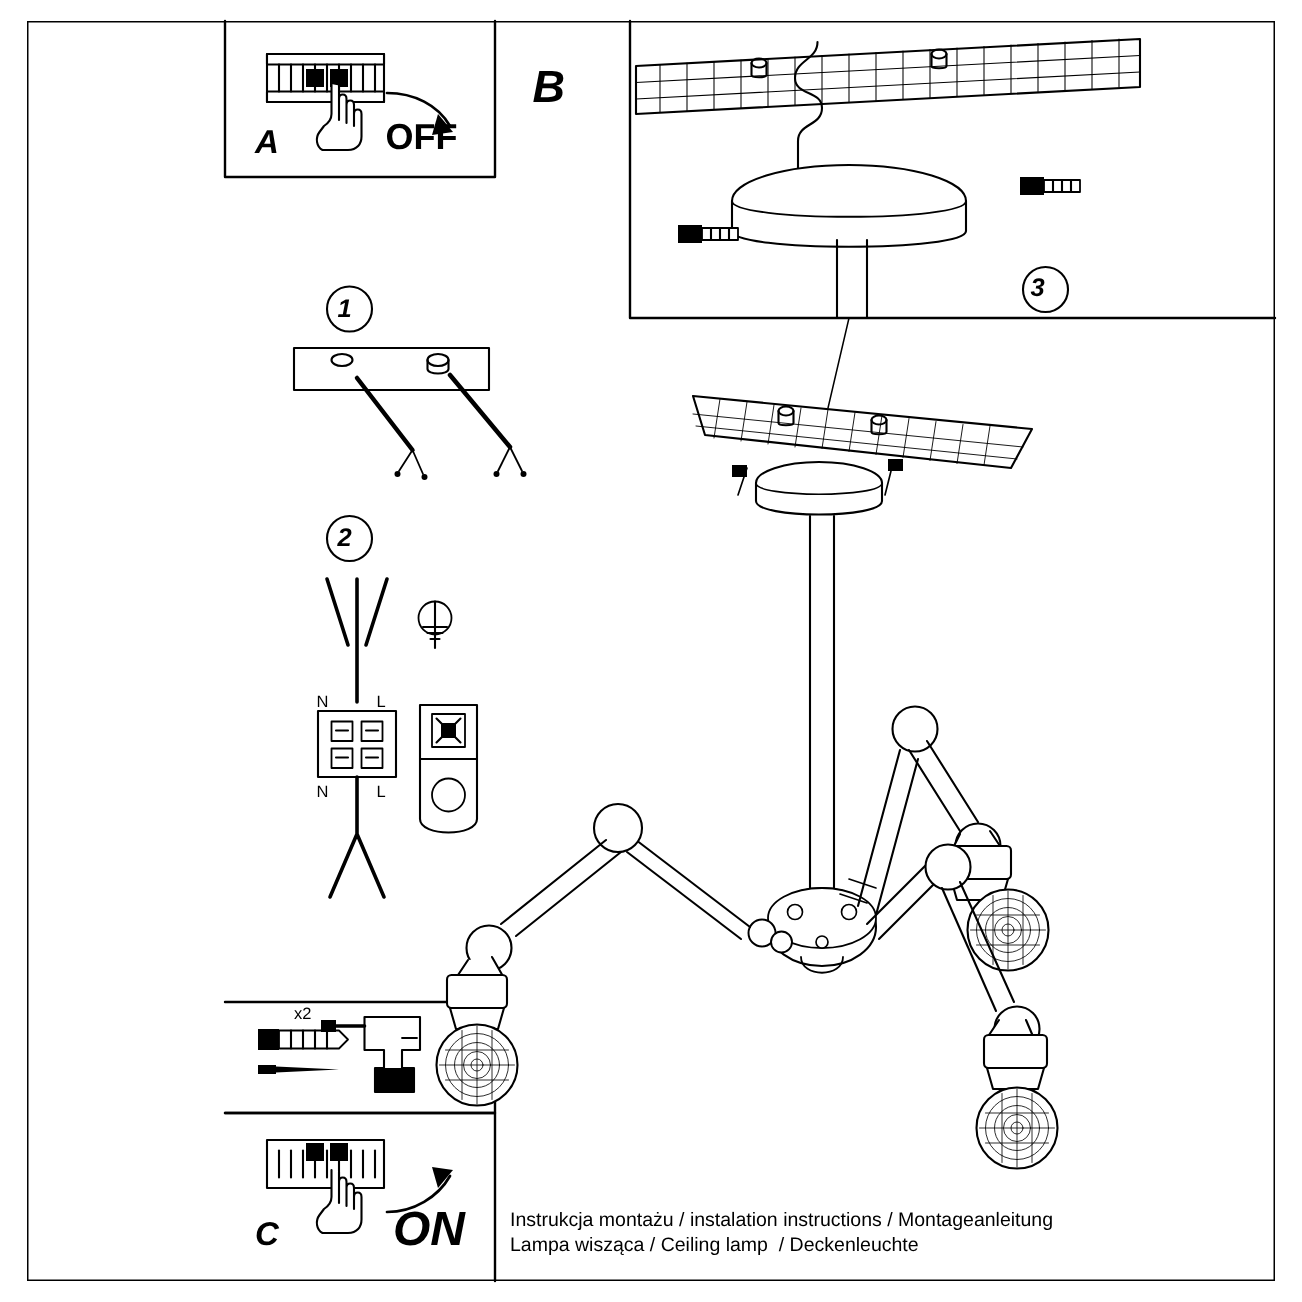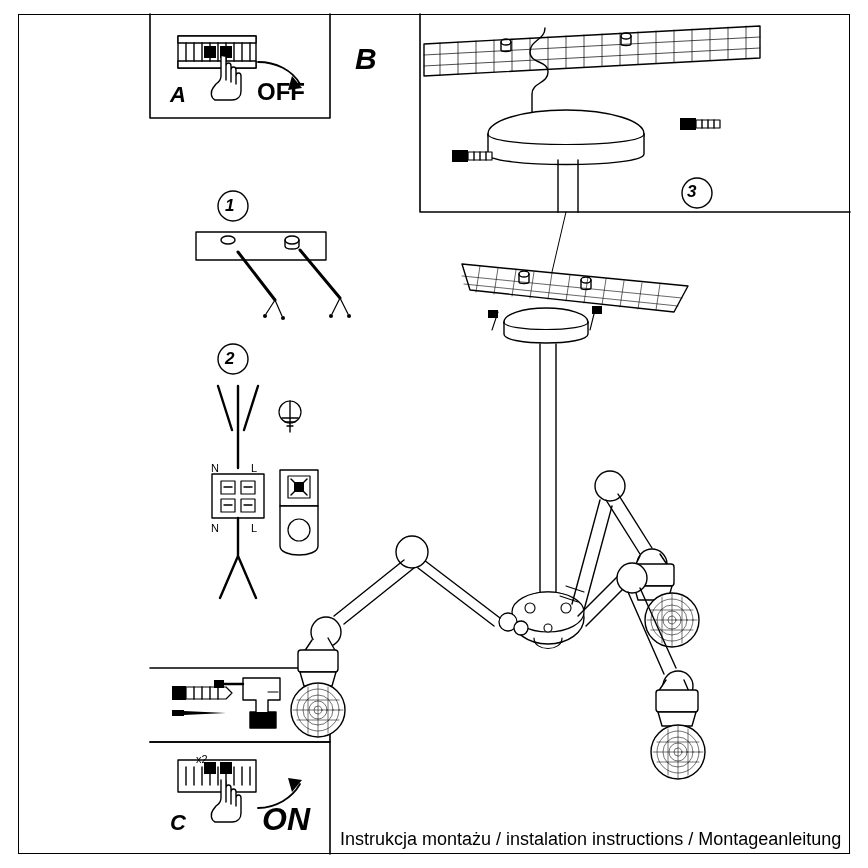--- a/index.html
+++ b/index.html
@@ -39,36 +39,35 @@
     position: absolute;
     font-family: "Liberation Sans", sans-serif;
     color: #000;
     white-space: pre;
   }
   .lbl-A { left: 170px; top: 82px; font-size: 22px; font-weight: bold; font-style: italic; }
   .lbl-OFF { left: 257px; top: 78px; font-size: 24px; font-weight: bold; }
   .lbl-B { left: 355px; top: 42px; font-size: 30px; font-weight: bold; font-style: italic; }
   .lbl-C { left: 170px; top: 810px; font-size: 22px; font-weight: bold; font-style: italic; }
   .lbl-ON { left: 262px; top: 801px; font-size: 32px; font-weight: bold; font-style: italic; }
-  .lbl-x2 { left: 196px; top: 753px; font-size: 11px; }
+  .lbl-x2 { left: 196px; top: 670px; font-size: 11px; }
   .lbl-n1 { left: 211px; top: 462px; font-size: 11px; }
   .lbl-l1 { left: 251px; top: 462px; font-size: 11px; }
   .lbl-n2 { left: 211px; top: 522px; font-size: 11px; }
   .lbl-l2 { left: 251px; top: 522px; font-size: 11px; }
   .lbl-num { font-size: 17px; font-style: italic; font-weight: bold; }
   .lbl-1 { left: 225px; top: 196px; }
   .lbl-2 { left: 225px; top: 349px; }
   .lbl-3 { left: 687px; top: 182px; }
   .footer {
     position: absolute;
     left: 340px;
     top: 804px;
-    font-size: 18px;
+    font-size: 13px;
     line-height: 17px;
-    margin-top: 27px;
   }
   .footer div { white-space: pre; }
 </style>
 </head>
 <body>
 
 <div id="sheet">
 
   <div class="frame"></div>
 
@@ -414,15 +413,16 @@
 
   <div class="lbl lbl-x2">x2</div>
 
   <div class="lbl lbl-n1">N</div>
   <div class="lbl lbl-l1">L</div>
   <div class="lbl lbl-n2">N</div>
   <div class="lbl lbl-l2">L</div>
 
   <div class="footer">
     <div>Instrukcja montażu / instalation instructions / Montageanleitung</div>
+    <div>Lampa wisząca / Ceiling lamp  / Deckenleuchte</div>
   </div>
 
 </div>
 
 </body></html>

